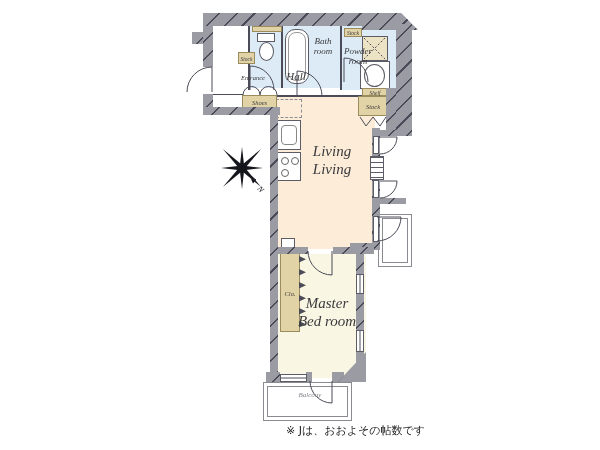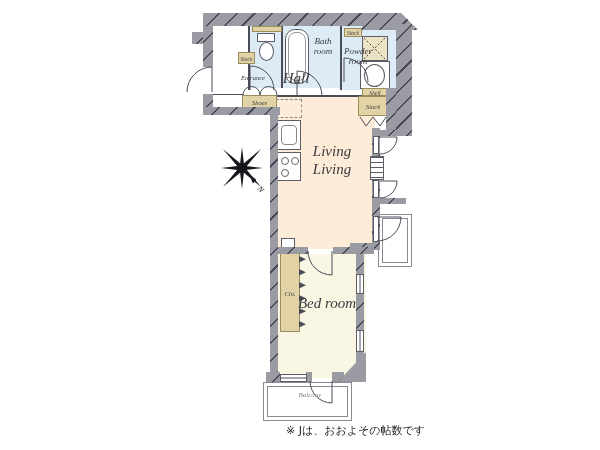--- a/index.html
+++ b/index.html
@@ -15,21 +15,21 @@
         }
   .wline{background:#4c4c58;}
   .tan{background:#e2d3a6;border:1px solid #9b8c5e;}
   .fixture{background:#fff;border:1px solid #5c5c66;}
   .round{border-radius:10px;}
   .ellipse{border-radius:50%;}
   .rail{background:#fff;border:1px solid #8a8a92;}
   .rail:after{content:"";position:absolute;inset:3px;border:1px solid #8a8a92;}
   .lbl{color:#3a3a3e;font-style:italic;text-align:center;line-height:1.15;}
   .lbl-big{font-size:15px;line-height:18px;}
-  .lbl-mid{font-size:15px;}
+  .lbl-mid{font-size:11px;}
   .lbl-sm{font-size:9px;line-height:10px;}
   .lbl-tiny{font-size:6.5px;line-height:7px;}
   .lbl-micro{font-size:5.5px;line-height:6px;}
   .unit{font-size:10px;}
   .gap{background:#fff;border:1px solid #5c5c66;}
   .louver{background:#fff;border:1px solid #5c5c66;
           background-image:repeating-linear-gradient(180deg,#5c5c66 0 1px,transparent 1px 5px);}
   .dashedbox{border:1px dashed #8d8d95;}
   .burner{border:1px solid #666;border-radius:50%;background:#fff;}
   #footnote{font-family:"DejaVu Sans",sans-serif;font-size:11px;color:#222;font-style:normal;}
@@ -209,20 +209,21 @@
       <path d="M14,12 l-5,-1 l2,4.5 Z" fill="#15151c"></path>
       <text x="15" y="21" font-size="8" font-style="italic" fill="#15151c" transform="rotate(48 15 21)" font-family="Liberation Serif, serif">N</text>
     </g>
   </svg>
 
   <div class="abs lbl lbl-big" style="left:300px;top:142px;width:64px;">
     <div>Living</div>
     <div>Living</div>
   </div>
   <div class="abs lbl lbl-big" style="left:293px;top:294px;width:68px;">
+    <div>Master</div>
     <div>Bed room</div>
   </div>
   <div class="abs lbl lbl-mid" style="left:278px;top:70px;width:36px;">Hall</div>
   <div class="abs lbl lbl-tiny" style="left:236px;top:74px;width:34px;">Entrance</div>
   <div class="abs lbl lbl-sm" style="left:306px;top:36px;width:34px;">
     <div>Bath</div>
     <div>room</div>
   </div>
   <div class="abs lbl lbl-sm" style="left:338px;top:46px;width:40px;">
     <div>Powder</div>

